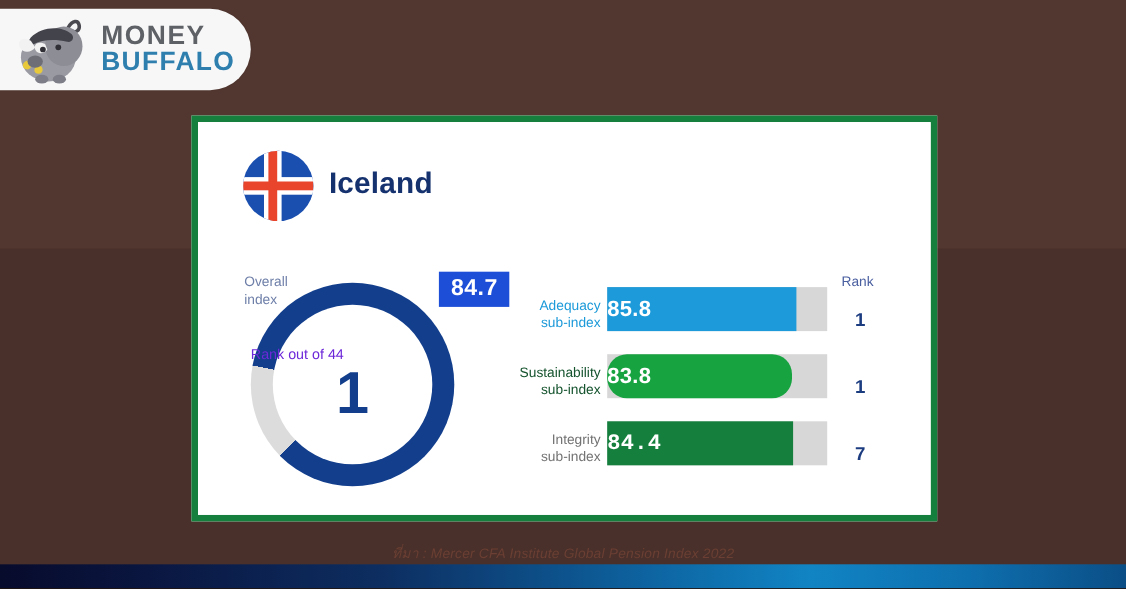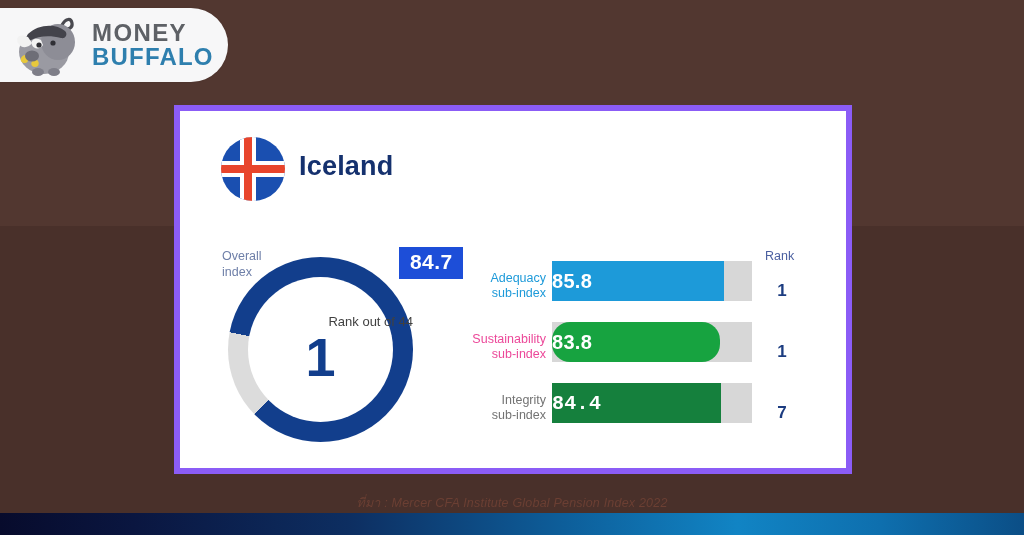--- a/index.html
+++ b/index.html
@@ -74,21 +74,21 @@
     font-weight: bold;
     letter-spacing: 1.2px;
     color: #2E7FAE;
   }
   
   .card-frame {
     position: absolute;
     left: 174px; top: 105px;
     width: 678px; height: 369px;
     background: #FFFFFF;
-    border: 6px solid #8b5cf6;
+    border: 6px solid #15803d;
     box-sizing: border-box;
   }
   .card-inner {
     position: absolute;
     inset: 0;
     background: #FFFFFF;
   }
   
   .flag {
     position: absolute;
@@ -129,23 +129,23 @@
     position: absolute;
     left: 20px; top: 20px;
     width: 145px; height: 145px;
     border-radius: 50%;
     background: #FFFFFF;
   }
   .donut-rank-label {
     position: absolute;
     left: 0; top: 57px;
     width: 185px;
-    text-align: right;
+    text-align: left;
     font-size: 13px;
-    color: #404040;
+    color: #6d28d9;
   }
   .donut-rank-value {
     position: absolute;
     left: 0; top: 72px;
     width: 185px;
     text-align: center;
     font-size: 54px;
     font-weight: bold;
     color: #123E8C;
     line-height: 1.05;
@@ -305,21 +305,21 @@
           </div>
           <div class="bar-track">
             <div class="bar-fill" style="width: 85.8%; background: rgb(29, 154, 217);">
               <span class="bar-value">85.8</span>
             </div>
           </div>
           <div class="bar-rank">1</div>
         </div>
 
         <div class="bar-row">
-          <div class="bar-label" style="color: #ec4899; margin-top: 23px;">
+          <div class="bar-label" style="color: #14532d; margin-top: 23px;">
             <div>Sustainability</div>
             <div>sub-index</div>
           </div>
           <div class="bar-track">
             <div class="bar-fill" style="width: 83.8%; background: rgb(23, 163, 64); border-radius: 18px;">
               <span class="bar-value">83.8</span>
             </div>
           </div>
           <div class="bar-rank">1</div>
         </div>

